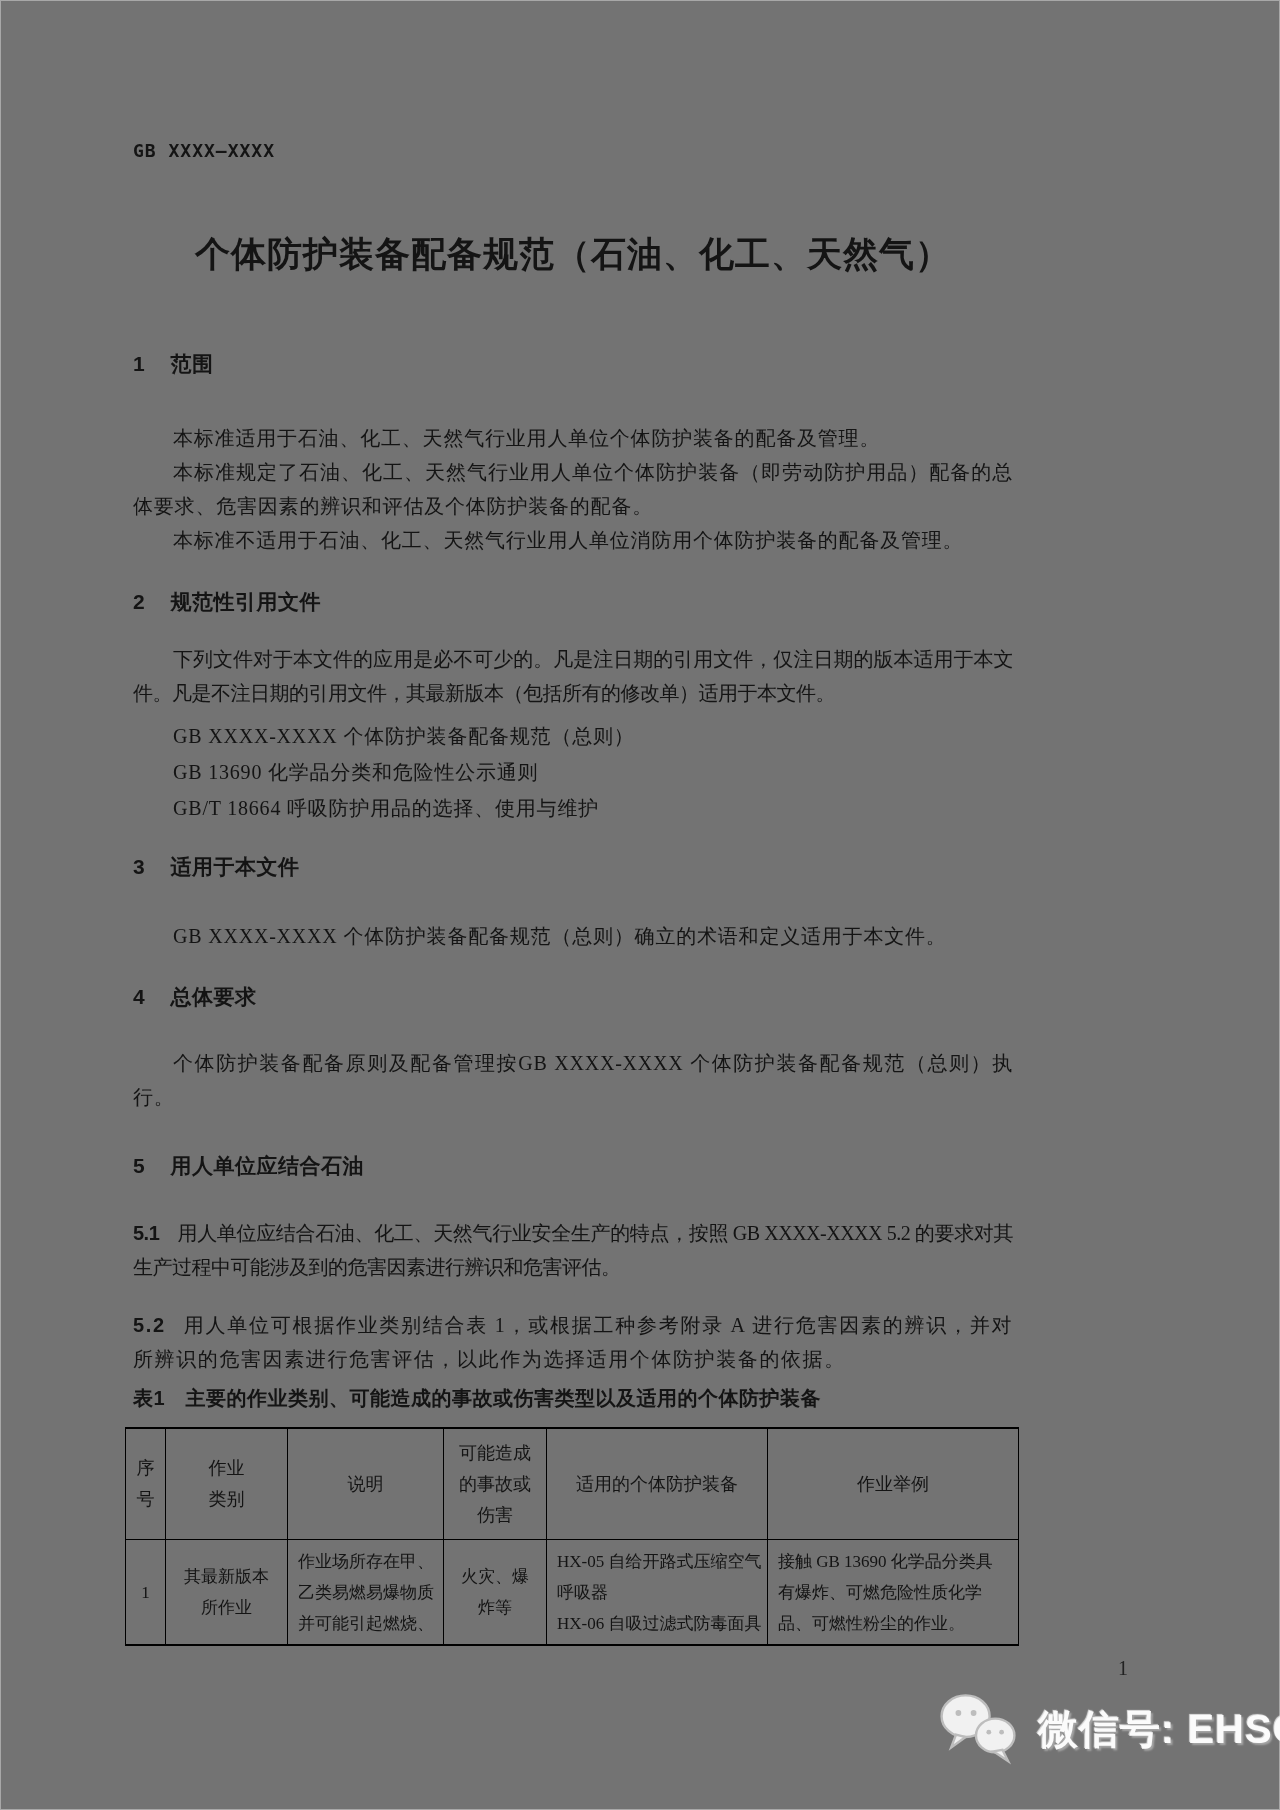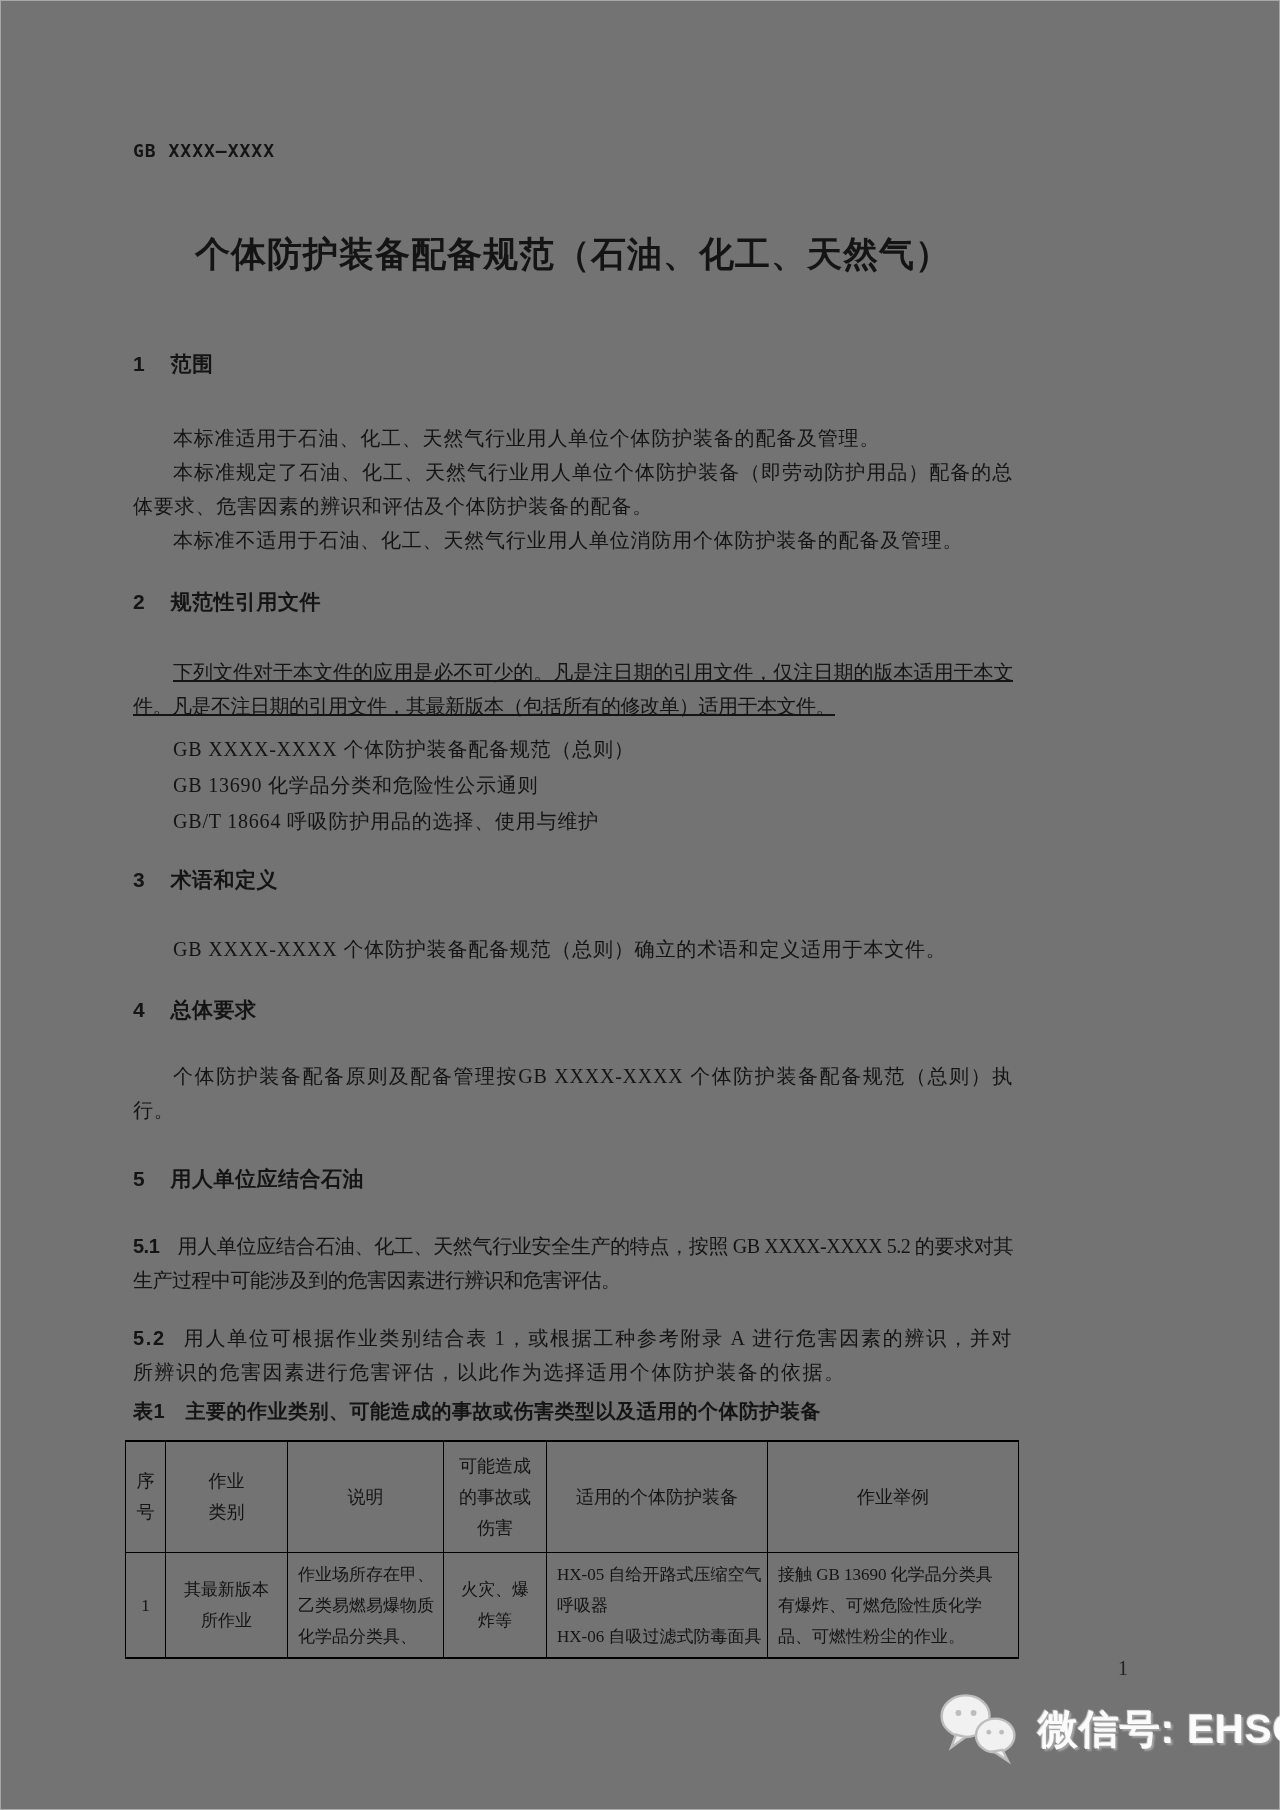--- a/index.html
+++ b/index.html
@@ -38,21 +38,21 @@
   .h-s5{margin-top:39px;}
   p{margin:0;}
   .body-text{
     font-size:20px;line-height:34px;letter-spacing:0.8px;
     text-align:justify;
   }
   .ind{text-indent:2em;}
   .tight{letter-spacing:-0.5px;}
   .wide{letter-spacing:1.6px;}
   .pgroup-s1{margin-top:44px;}
-  .intro-s2{margin-top:40px;text-decoration:underline;}
+  .intro-s2{margin-top:27px;}
   .refs{margin-top:8px;font-size:20px;line-height:36px;letter-spacing:0.8px;}
   .ref{padding-left:2em;}
   .p-s3{margin-top:39px;}
   .p-s4{margin-top:36px;}
   .clause{margin-top:37px;}
   .clause2{margin-top:24px;}
   .cnum{font-weight:bold;font-family:"Liberation Sans","DejaVu Sans",sans-serif;margin-right:0.9em;font-size:20px;}
   .tbl-caption{
     margin-top:9px;
     font-family:"Liberation Sans","DejaVu Sans",sans-serif;
@@ -115,21 +115,21 @@
     </div>
 
     <h2 class="sec-h h-s2"><span class="num">2</span><span>规范性引用文件</span></h2>
     <p class="body-text ind tight intro-s2">下列文件对于本文件的应用是必不可少的。凡是注日期的引用文件，仅注日期的版本适用于本文件。凡是不注日期的引用文件，其最新版本（包括所有的修改单）适用于本文件。</p>
     <div class="refs">
       <div class="ref">GB XXXX-XXXX 个体防护装备配备规范（总则）</div>
       <div class="ref">GB 13690 化学品分类和危险性公示通则</div>
       <div class="ref">GB/T 18664 呼吸防护用品的选择、使用与维护</div>
     </div>
 
-    <h2 class="sec-h h-s3"><span class="num">3</span><span>术语和定义</span></h2>
+    <h2 class="sec-h h-s3"><span class="num">3</span><span>适用于本文件</span></h2>
     <p class="body-text ind p-s3">GB XXXX-XXXX 个体防护装备配备规范（总则）确立的术语和定义适用于本文件。</p>
 
     <h2 class="sec-h h-s4"><span class="num">4</span><span>总体要求</span></h2>
     <p class="body-text ind p-s4">个体防护装备配备原则及配备管理按GB XXXX-XXXX 个体防护装备配备规范（总则）执行。</p>
 
     <h2 class="sec-h h-s5"><span class="num">5</span><span>用人单位应结合石油</span></h2>
     <p class="body-text tight clause"><span class="cnum">5.1</span><span>用人单位应结合石油、化工、天然气行业安全生产的特点，按照 GB XXXX-XXXX 5.2 的要求对其生产过程中可能涉及到的危害因素进行辨识和危害评估。</span></p>
     <p class="body-text wide clause clause2"><span class="cnum">5.2</span><span>用人单位可根据作业类别结合表 1，或根据工种参考附录 A 进行危害因素的辨识，并对所辨识的危害因素进行危害评估，以此作为选择适用个体防护装备的依据。</span></p>
 
     <div class="tbl-caption">表1　主要的作业类别、可能造成的事故或伤害类型以及适用的个体防护装备</div>
@@ -154,21 +154,21 @@
 伤害</th>
         <th>适用的个体防护装备</th>
         <th>作业举例</th>
       </tr>
       <tr class="data">
         <td class="c">1</td>
         <td class="c">其最新版本
 所作业</td>
         <td class="l">作业场所存在甲、
 乙类易燃易爆物质
-化学品分类具、</td>
+并可能引起燃烧、</td>
         <td class="c">火灾、爆
 炸等</td>
         <td class="l">HX-05 自给开路式压缩空气
 呼吸器
 HX-06 自吸过滤式防毒面具</td>
         <td class="l">接触 GB 13690 化学品分类具
 有爆炸、可燃危险性质化学
 品、可燃性粉尘的作业。</td>
       </tr>
     </tbody>

